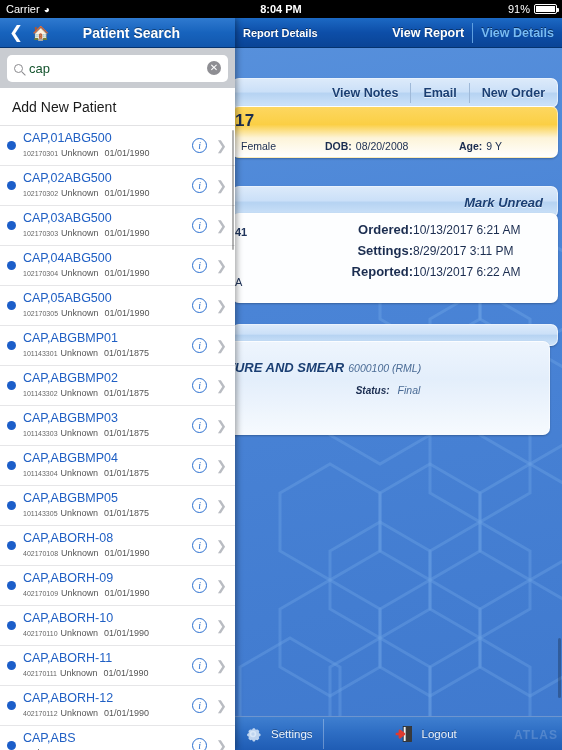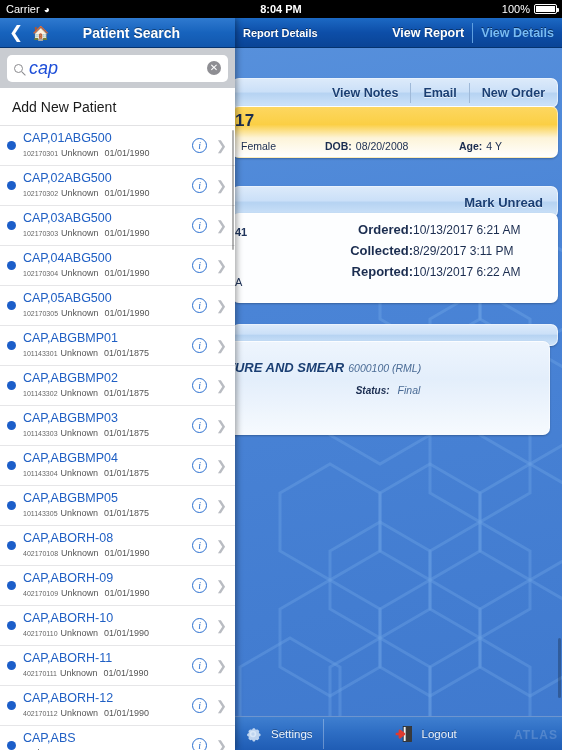--- a/index.html
+++ b/index.html
@@ -90,21 +90,21 @@
   .pb-row {
     position: absolute; left: 0; top: 29px; width: 326px; height: 20px;
     display: flex; align-items: center; font-size: 10.5px; color: #1b2d50;
   }
   .pb-row .lbl { font-weight: bold; }
   .pb-row .val { font-weight: normal; margin-left: 4px; }
   .pb-cell { position: absolute; display: flex; align-items: center; }
 
   .markunread {
     top: 155px; left: 232px; width: 326px; height: 32px;
-    display: flex; align-items: center; justify-content: flex-end;
+    display: flex; align-items: center; justify-content: flex-end; font-style: italic;
   }
   .markunread .mu-text {
     color: #1b3f73; font-size: 13px; font-weight: bold; padding-right: 14px;
     text-shadow: 0 1px 0 rgba(255,255,255,.7);
   }
 
   .order-card {
     top: 195px; left: 232px; width: 326px; height: 90px;
     background: #fdfeff; border-radius: 7px;
   }
@@ -180,21 +180,21 @@
     display: flex; align-items: center; padding: 0 7px; gap: 6px;
   }
   .mag {
     width: 9px; height: 9px; border: 1.4px solid #8a8a8e; border-radius: 50%;
     position: relative; flex: none;
   }
   .mag::after {
     content: ""; position: absolute; right: -4px; bottom: -3px;
     width: 5px; height: 1.4px; background: #8a8a8e; transform: rotate(45deg);
   }
-  .sf-text { flex: 1; font-size: 18px; color: #1d4ed8; font-style: italic; }
+  .sf-text { flex: 1; font-size: 13px; color: #14532d; }
   .clear-btn {
     width: 14px; height: 14px; border-radius: 50%; background: #8e8e93;
     color: #fff; font-size: 10px; line-height: 14px; text-align: center; flex: none;
   }
 
   .add-new {
     position: absolute; top: 70px; left: 0; width: 235px; height: 38px;
     display: flex; align-items: center; border-bottom: 1px solid #e2e2e4;
     background: #fff;
   }
@@ -239,21 +239,21 @@
 
 <div id="app">
 
   <div class="statusbar">
     <div class="sb-left">
       <span>Carrier</span>
       <span class="wifi">◕</span>
     </div>
     <div class="sb-mid">8:04 PM</div>
     <div class="sb-right">
-      <span>100%</span>
+      <span>91%</span>
       <span class="batt">
           <i></i>
         </span>
     </div>
   </div>
 
   <div class="detail-pane">
 
     <svg class="hexbg" viewBox="0 0 562 732" preserveAspectRatio="none">
       <defs>
@@ -302,39 +302,39 @@
       <div class="pb-row">
         <div class="pb-cell" style="left:4px">
           <span class="val">Female</span>
         </div>
         <div class="pb-cell" style="left:92px">
           <span class="lbl">DOB:</span>
           <span class="val">08/20/2008</span>
         </div>
         <div class="pb-cell" style="left:226px">
           <span class="lbl">Age:</span>
-          <span class="val">4 Y</span>
+          <span class="val">9 Y</span>
         </div>
       </div>
     </div>
 
     <div class="panel panel-glossy markunread">
       <span class="mu-text">Mark Unread</span>
     </div>
 
     <div class="panel order-card">
       <div class="oc-accession" style="left:2px">41</div>
       <div class="oc-tail" style="left:2px">A</div>
       <div class="oc-dates">
         <div class="oc-line">
           <span class="oc-lbl">Ordered:</span>
           <span class="oc-val">10/13/2017 6:21 AM</span>
         </div>
         <div class="oc-line">
-          <span class="oc-lbl">Collected:</span>
+          <span class="oc-lbl">Settings:</span>
           <span class="oc-val">8/29/2017  3:11 PM</span>
         </div>
         <div class="oc-line">
           <span class="oc-lbl">Reported:</span>
           <span class="oc-val">10/13/2017 6:22 AM</span>
         </div>
       </div>
     </div>
 
     <div class="panel panel-glossy spacer-bar"></div>

